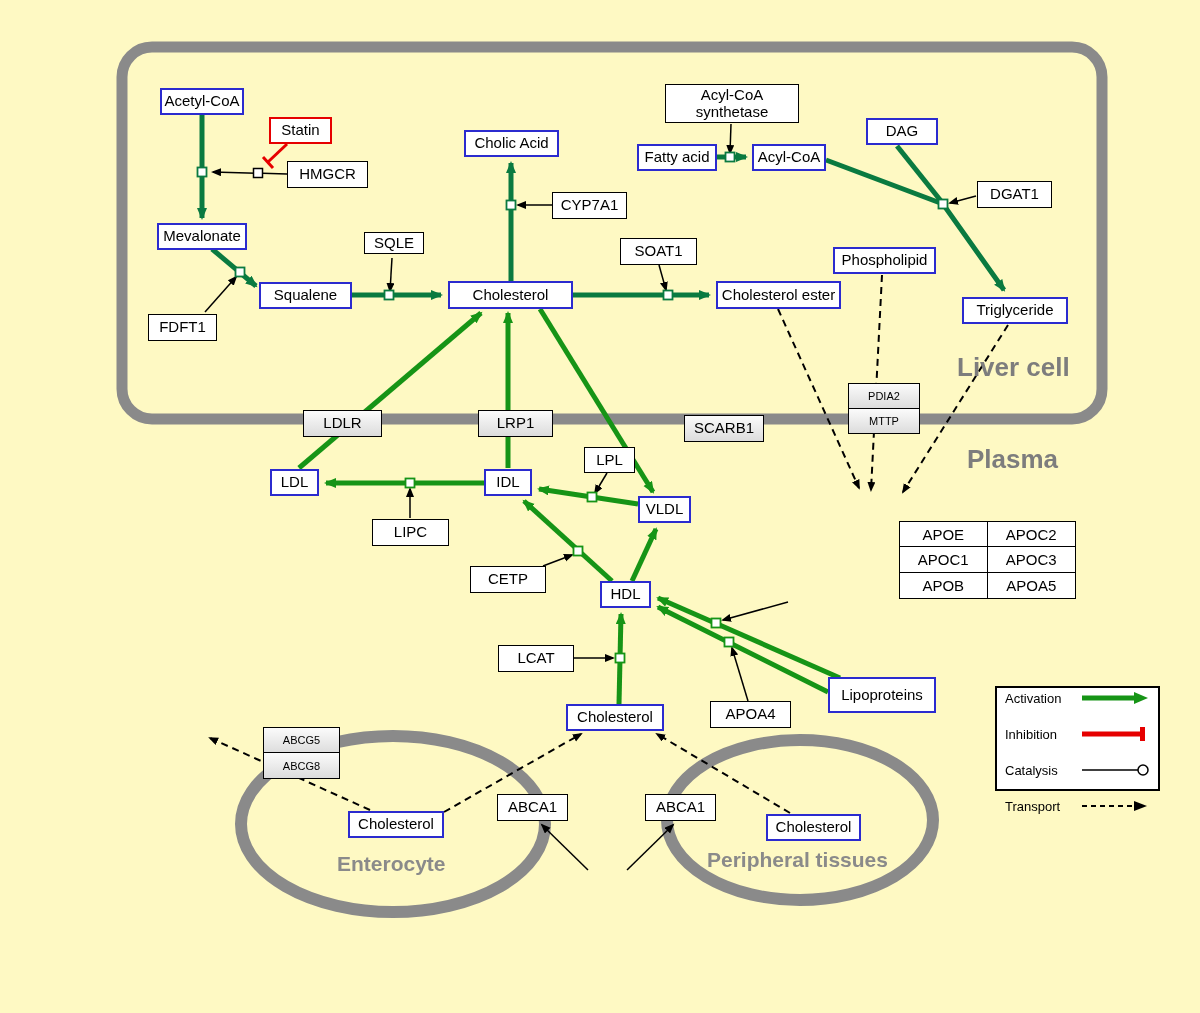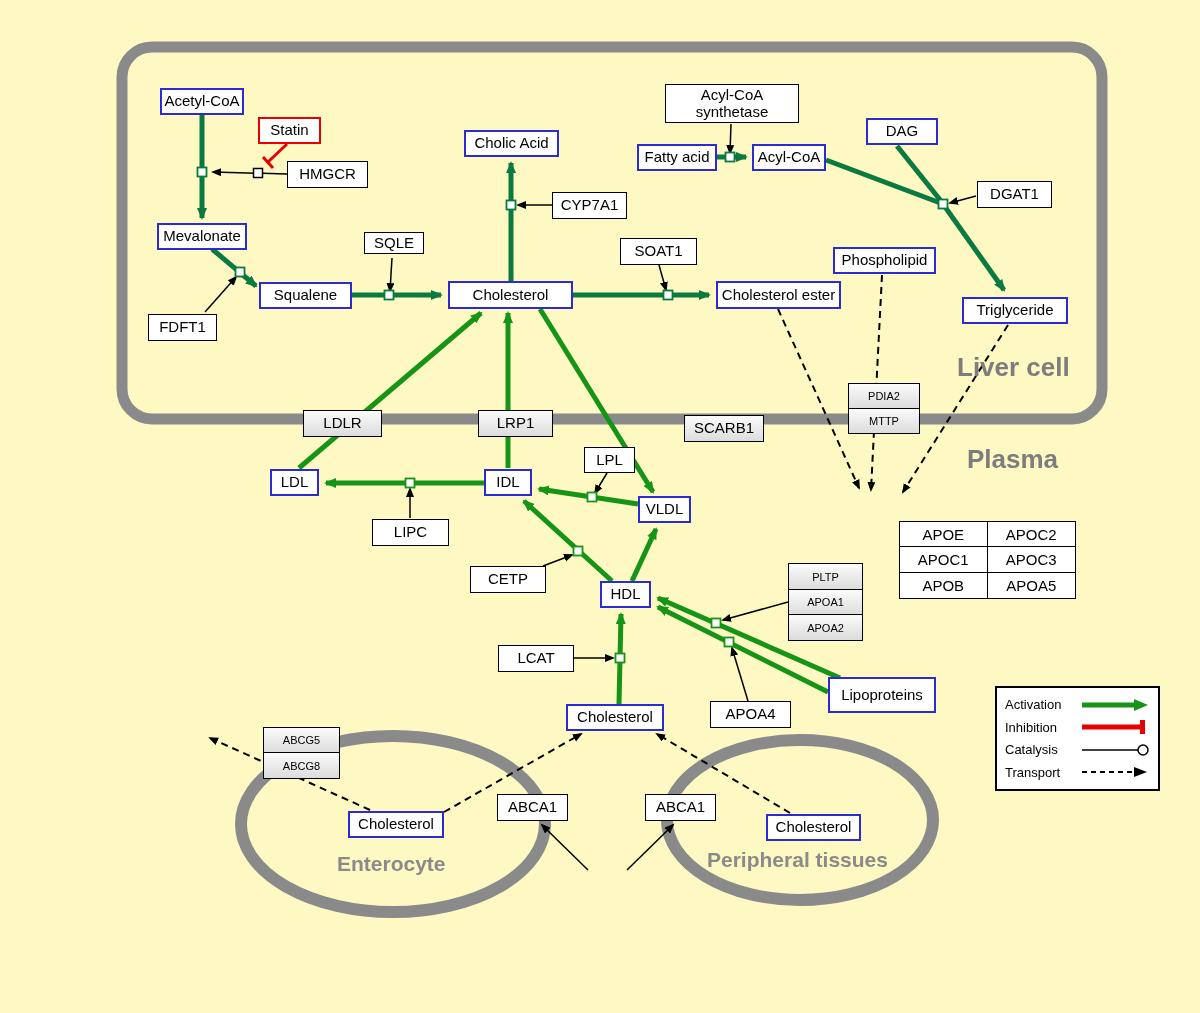--- a/index.html
+++ b/index.html
@@ -4,38 +4,38 @@
 <title>Pathway</title>
 <style>
   html,body{margin:0;padding:0;background:#ffffff;}
   #canvas{position:relative;width:1200px;height:1013px;background:#fef9c3;
           font-family:Liberation Sans, sans-serif;overflow:hidden;}
   #edges{position:absolute;left:0;top:0;z-index:1;}
   .node{position:absolute;box-sizing:border-box;display:flex;align-items:center;justify-content:center;
         background:#fff;border:1.5px solid #000;font-size:15px;line-height:1.1;color:#000;
         white-space:nowrap;z-index:2;text-align:center;}
   .metab{border:2.5px solid #2b2bcf;}
-  .inhib{border:2.5px solid #e60000;}
+  .inhib{border:2.5px solid #e60000;margin-left:11px;}
   .grayfill{background:linear-gradient(180deg,#fbfbfb,#dcdcdc);}
   .twoline{flex-direction:column;}
   .stack{position:absolute;display:flex;flex-direction:column;z-index:2;}
   .stack .row{box-sizing:border-box;flex:1;display:flex;align-items:center;justify-content:center;
         border:1.5px solid #000;background:#fff;font-size:11px;white-space:nowrap;text-align:center;}
   .stack .row + .row{margin-top:-1.5px;}
   .stack.grayfill{background:none;}
   .stack.grayfill .row{background:linear-gradient(180deg,#fbfbfb,#dcdcdc);}
   .apo{position:absolute;display:grid;grid-template-columns:88px 88px;z-index:2;}
   .apo .cell{box-sizing:border-box;height:27px;border:1.5px solid #000;margin-top:-1.5px;margin-left:-1.5px;
         display:flex;align-items:center;justify-content:center;background:#fff;font-size:15px;}
   .region-label{position:absolute;font-weight:bold;color:#7d7d7d;z-index:3;white-space:nowrap;}
   .lg{font-size:26px;}
   .md{font-size:21px;color:#8a8a8a;}
   .legend{position:absolute;left:995px;top:686px;width:165px;height:105px;border:2px solid #000;
         box-sizing:border-box;background:#fff;display:flex;flex-direction:column;justify-content:space-evenly;
-        padding:2px 8px;z-index:3;}
+        padding:2px 8px;z-index:3;gap:20px;}
   .legend .lrow{display:flex;align-items:center;justify-content:space-between;font-size:13px;color:#000;}
 </style>
 </head>
 <body>
 
 <div id="canvas">
 
   <svg id="edges" width="1200" height="1013" viewBox="0 0 1200 1013">
     <defs>
       <marker id="ah-dark" markerUnits="userSpaceOnUse" markerWidth="16" markerHeight="14" refX="10" refY="5" orient="auto">
@@ -173,25 +173,20 @@
 
   <div class="apo" style="left:900px;top:522px">
     <div class="cell">APOE</div>
     <div class="cell">APOC2</div>
     <div class="cell">APOC1</div>
     <div class="cell">APOC3</div>
     <div class="cell">APOB</div>
     <div class="cell">APOA5</div>
   </div>
 
-  <div class="stack grayfill" style="left:788px;top:563px;width:75px;height:78px">
-    <div class="row">PLTP</div>
-    <div class="row">APOA1</div>
-    <div class="row">APOA2</div>
-  </div>
 
   <div class="node" style="left:710px;top:701px;width:81px;height:27px">APOA4</div>
   <div class="node metab" style="left:828px;top:677px;width:108px;height:36px">Lipoproteins</div>
   <div class="node metab" style="left:566px;top:704px;width:98px;height:27px">Cholesterol</div>
 
   <div class="stack grayfill" style="left:263px;top:727px;width:77px;height:52px">
     <div class="row">ABCG5</div>
     <div class="row">ABCG8</div>
   </div>
   <div class="node metab" style="left:348px;top:811px;width:96px;height:27px">Cholesterol</div>

